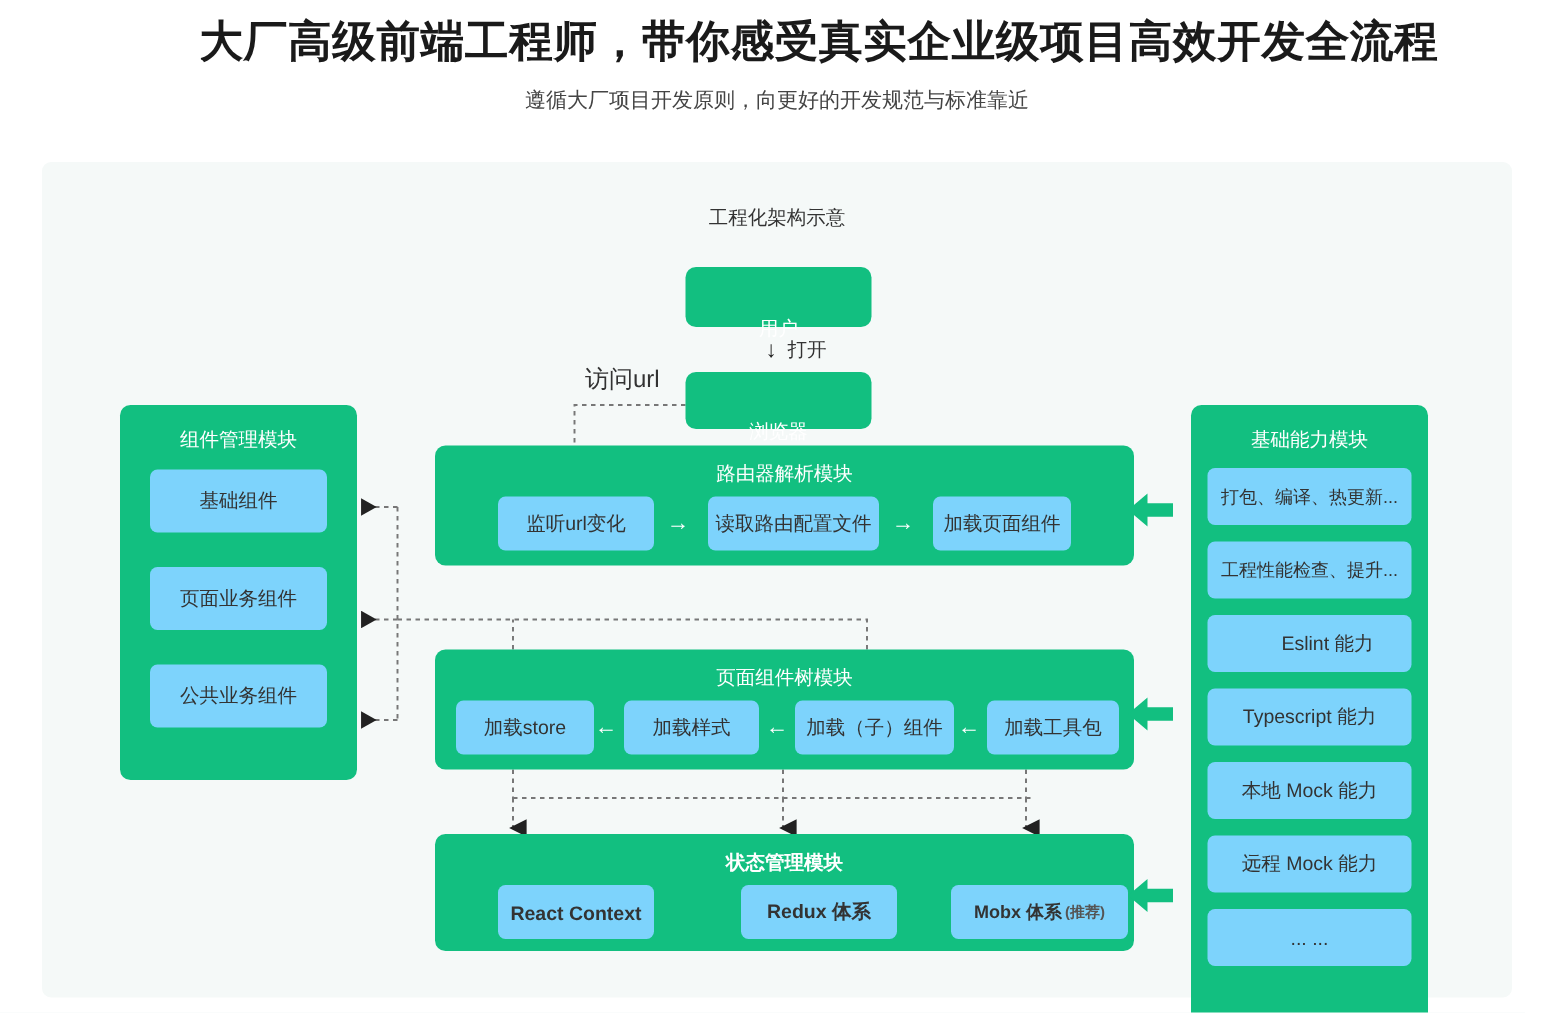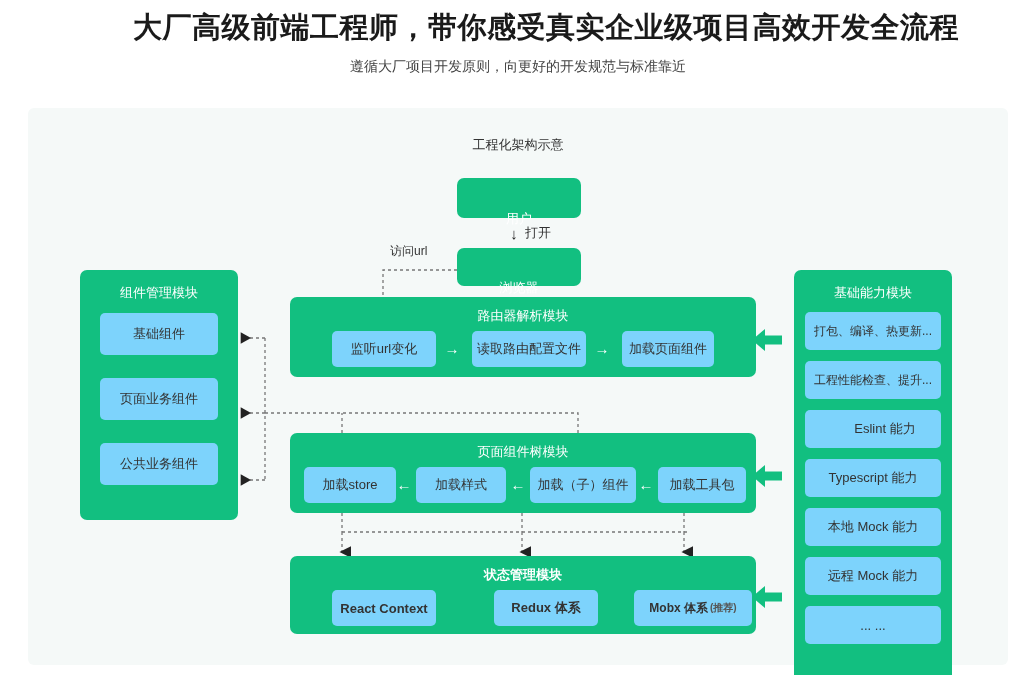--- a/index.html
+++ b/index.html
@@ -71,21 +71,21 @@
     font-size:13px;color:#333;
   }
   .open-arrow .glyph{
     display:inline-block;width:14px;text-align:center;
     font-size:15px;color:#222;line-height:1;
   }
   .open-arrow .txt{margin-left:4px;}
 
   .visit-label{
     position:absolute;left:362px;top:135px;
-    font-size:12px;color:#333;white-space:nowrap;
+    font-size:16px;color:#333;white-space:nowrap;
   }
 
   
   .mod-left{left:52px;top:162px;width:158px;height:250px;}
   .mod-left .gbox-label{top:14px;}
   .mod-left .wbox{left:20px;width:118px;height:42px;}
   .ml-1{top:43px;}
   .ml-2{top:108px;}
   .ml-3{top:173px;}
 

